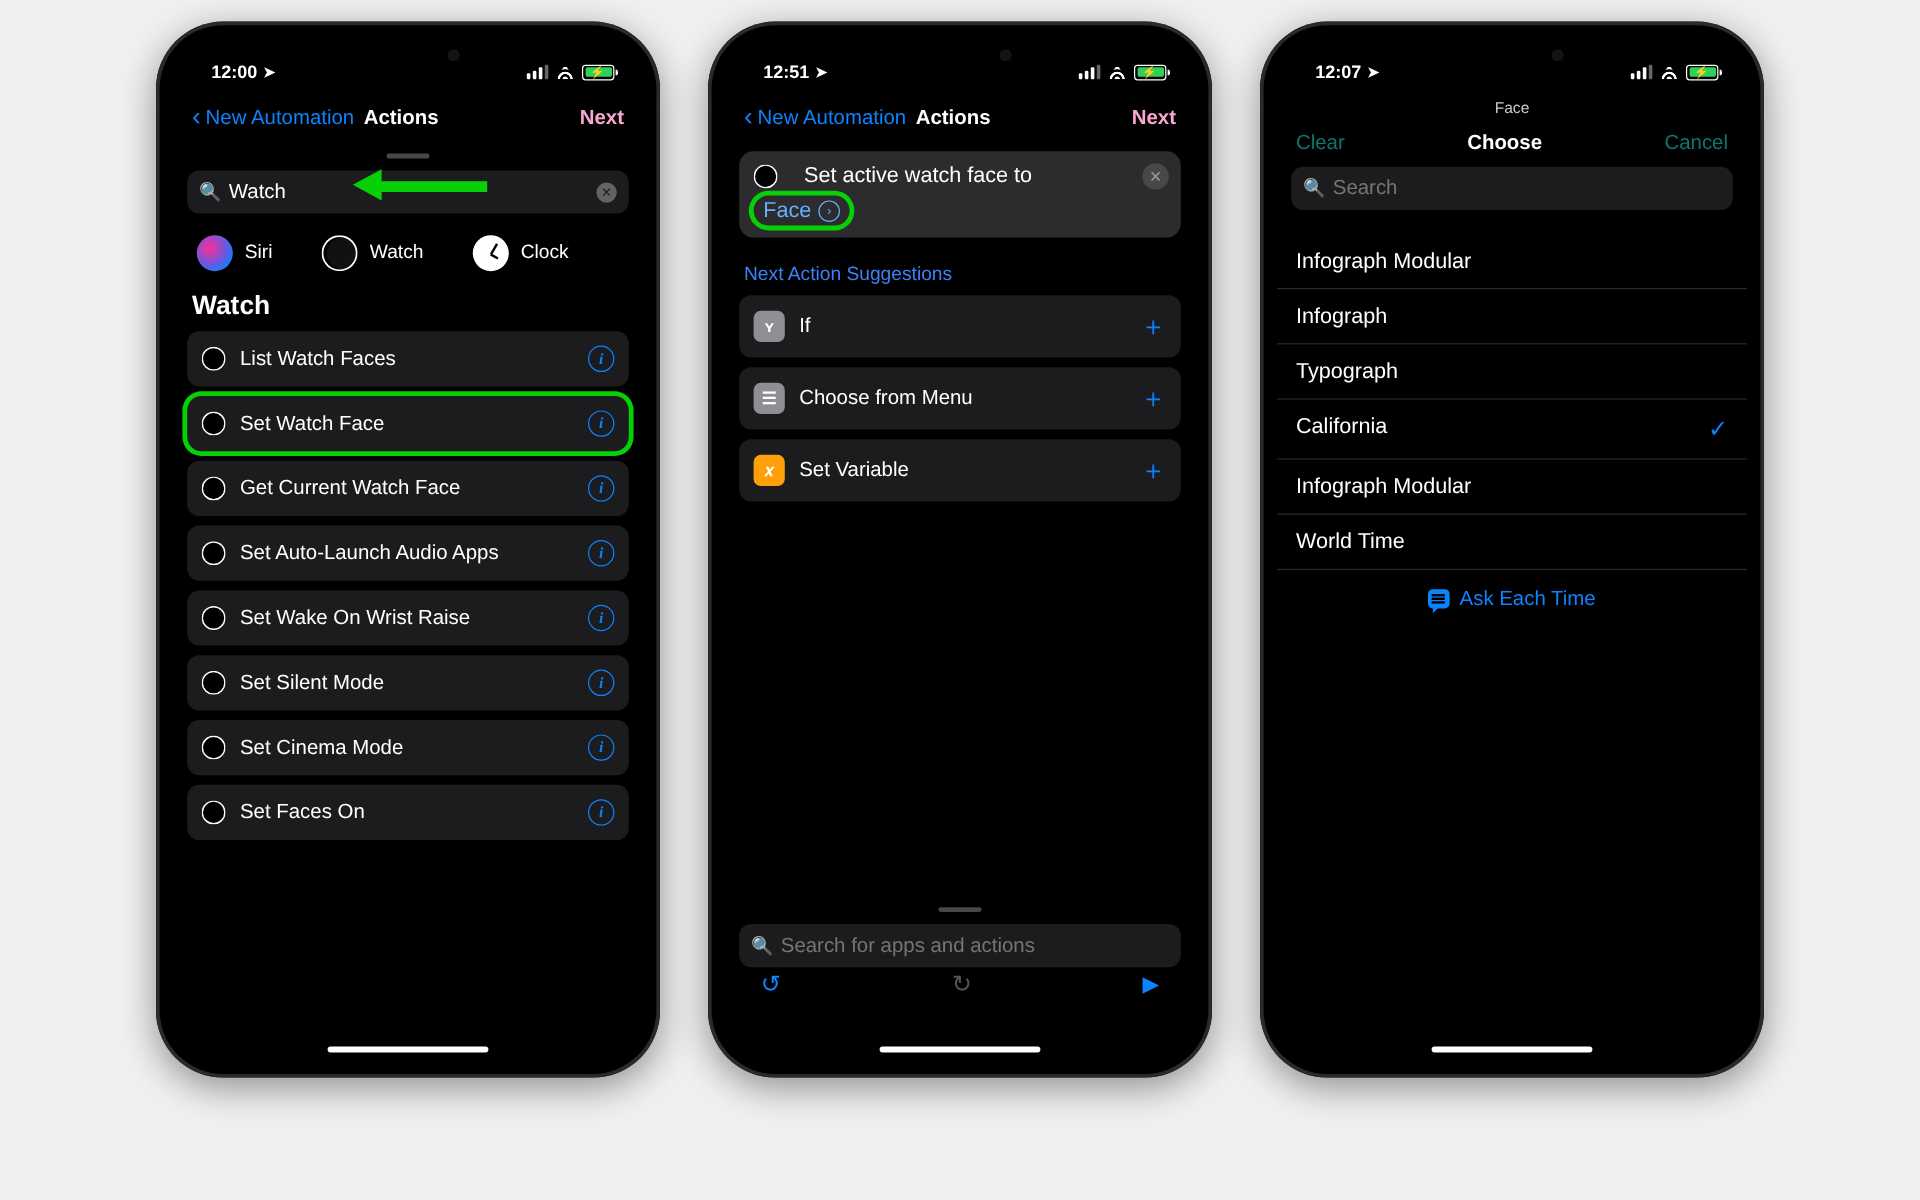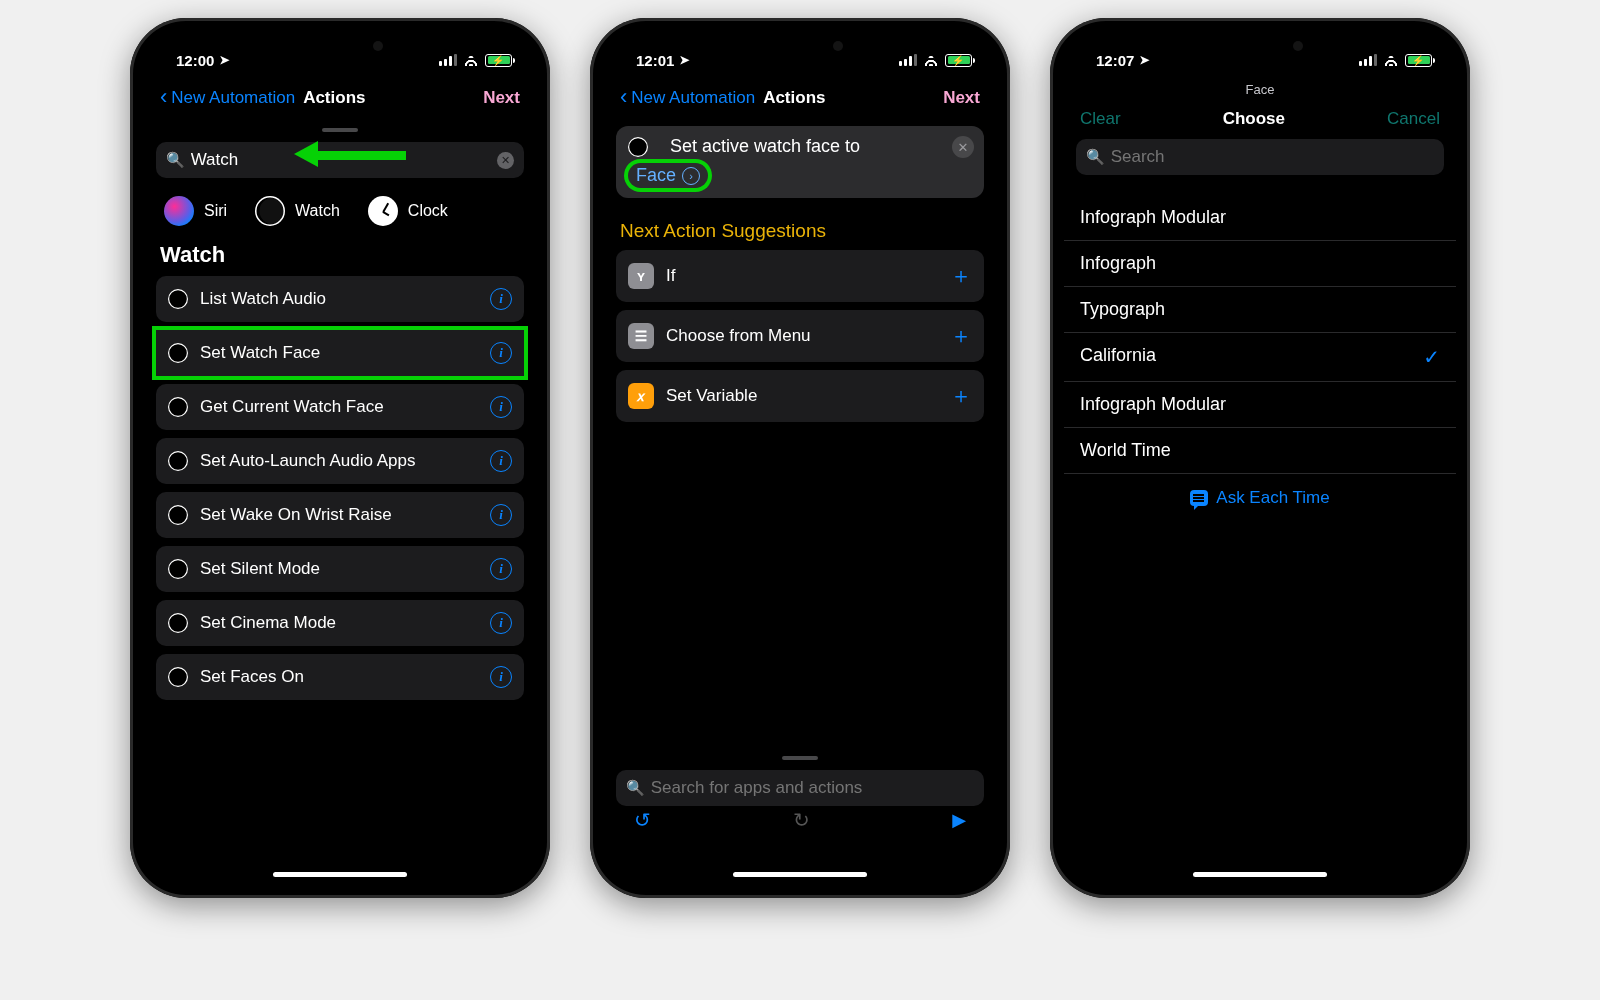--- a/index.html
+++ b/index.html
@@ -89,21 +89,21 @@
     color:#98989f; margin-top:10px;
     position:relative;
   }
   .search input {
     flex:1; background:transparent; border:none; outline:none; color:#fff; font-size:17px;
   }
   .search .mag { font-size:15px; }
   .search .clear { width:17px; height:17px; border-radius:50%; background:#636366; display:flex; align-items:center; justify-content:center; font-size:11px; color:#1c1c1e; }
   .grabber { width:36px; height:4px; background:#48484a; border-radius:2px; margin:8px auto 0; }
 
-  .app-row { display:flex; gap:28px; padding:18px 8px 10px; }
+  .app-row { display:flex; gap:41px; padding:18px 8px 10px; }
   .app-item { display:flex; align-items:center; gap:10px; color:#fff; font-size:16px; }
   .app-ico { width:30px; height:30px; border-radius:15px; display:flex; align-items:center; justify-content:center; font-size:18px; }
   .siri-ico { background: radial-gradient(circle at 35% 35%, #ff2d95, #5e5ce6 55%, #0a84ff 80%, #000); }
   .watch-circ { width:30px; height:30px; border-radius:50%; background:#111; box-shadow: inset 0 0 0 1.5px #fff, inset 3px 0 0 1.5px #000; }
   .clock-face{ width:30px; height:30px; border-radius:50%; background:#fff; position:relative;}
   .clock-face::after{content:""; position:absolute; left:50%; top:50%; width:10px; height:1.5px; background:#000; transform-origin:0 50%; transform:rotate(-60deg);}
   .clock-face::before{content:""; position:absolute; left:50%; top:50%; width:7px; height:1.5px; background:#000; transform-origin:0 50%; transform:rotate(30deg);}
 
   .section-h { color:#fff; font-size:22px; font-weight:700; padding:6px 4px 8px; }
 
@@ -111,21 +111,21 @@
   .row {
     background:#1c1c1e; border-radius:10px;
     display:flex; align-items:center; padding:12px 12px;
     gap:12px;
   }
   .row .ico { width:20px; height:20px; flex-shrink:0; }
   .watch-ico-sm { width:20px; height:20px; border-radius:50%; background:#000; box-shadow: inset 0 0 0 1.2px #fff, inset 2.5px 0 0 1.2px #000; }
   .row .label { flex:1; color:#fff; font-size:17px; }
   .row .info { color:#0a84ff; width:22px; height:22px; border:1.6px solid #0a84ff; border-radius:50%; display:flex; align-items:center; justify-content:center; font-family: Georgia, serif; font-style:italic; font-size:13px; font-weight:600; }
 
-  .hl { box-shadow: 0 0 0 4px #06d106; border-radius:0; }
+  .hl { box-shadow: 0 0 0 4px #06d106; border-radius:12px; }
 
   
   .green-arrow {
     position:absolute; left:138px; top:0px; width:120px; height:24px; pointer-events:none;
   }
   .green-arrow .shaft { position:absolute; left:22px; top:9px; width:90px; height:9px; background:#06d106; }
   .green-arrow .head { position:absolute; left:0; top:-1px; width:0;height:0; border-top:13px solid transparent; border-bottom:13px solid transparent; border-right:24px solid #06d106; }
 
   .home-ind { position:absolute; bottom:7px; left:50%; transform:translateX(-50%); width:134px; height:5px; background:#fff; border-radius:3px; }
 
@@ -136,21 +136,21 @@
   .action-card .line { display:flex; align-items:center; gap:22px; font-size:18px; color:#fff; }
   .action-card .clear-x { position:absolute; right:10px; top:10px; width:22px; height:22px; border-radius:11px; background:#48484a; display:flex; align-items:center; justify-content:center; color:#9a9a9e; font-size:13px; }
   .param-pill {
     display:inline-flex; align-items:center; gap:6px;
     color:#64b0ff; font-size:18px; padding:2px 8px; border-radius:14px;
     box-shadow: 0 0 0 4px #06d106; background:#263f1f00;
     margin-top:6px;
   }
   .param-pill .chev-c { width:18px;height:18px;border:1.7px solid #64b0ff;border-radius:50%; display:flex;align-items:center;justify-content:center; font-size:11px;}
 
-  .sug-h { color:#eab308; font-size:19px; padding:22px 4px 8px; }
+  .sug-h { color:#3b82f6; font-size:16px; padding:22px 4px 8px; }
   .sug-row { background:#1c1c1e; border-radius:10px; display:flex; align-items:center; padding:11px 12px; gap:12px; margin-bottom:8px; }
   .sug-row .sicon { width:26px;height:26px;border-radius:6px; background:#8e8e93; display:flex; align-items:center; justify-content:center; font-size:14px; color:#fff; font-weight:700;}
   .sicon.if{background:#8e8e93;} .sicon.menu{background:#8e8e93;} .sicon.var{background:#ff9f0a;}
   .sug-row .label{flex:1; color:#fff; font-size:17px;}
   .plus { color:#0a84ff; font-size:22px; font-weight:300; }
 
   .bottom-search { position:absolute; bottom:40px; left:12px; right:12px; }
   .toolbar2 { position:absolute; bottom:8px; left:0; right:0; height:32px; display:flex; align-items:center; justify-content:space-between; padding:0 18px; }
   .toolbar2 .undo, .toolbar2 .redo { color:#0a84ff; font-size:20px; }
   .toolbar2 .redo { color:#555; }
@@ -239,21 +239,21 @@
             </span>
           <span>Clock</span>
         </div>
       </div>
 
       <div class="section-h">Watch</div>
 
       <div class="list" id="actions-list">
           <div class="row">
             <span class="ico watch-ico-sm"></span>
-            <span class="label">List Watch Audio</span>
+            <span class="label">List Watch Faces</span>
             <span class="info">i</span>
           </div>
           <div class="row hl">
             <span class="ico watch-ico-sm"></span>
             <span class="label">Set Watch Face</span>
             <span class="info">i</span>
           </div>
           <div class="row">
             <span class="ico watch-ico-sm"></span>
             <span class="label">Get Current Watch Face</span>
@@ -290,21 +290,21 @@
     <div class="home-ind"></div>
   </div>
 </div>
 
 <div class="phone">
   <div class="screen">
     <div class="notch"></div>
 
     <div class="status-bar">
       <div class="sb-left">
-        <span>12:01</span>
+        <span>12:51</span>
         <span class="nav-arrow">➤</span>
       </div>
       <div class="sb-right">
         <span class="signal">
             <b></b>
             <b></b>
             <b></b>
             <b></b>
           </span>
         <span class="wifi-ico"></span>

